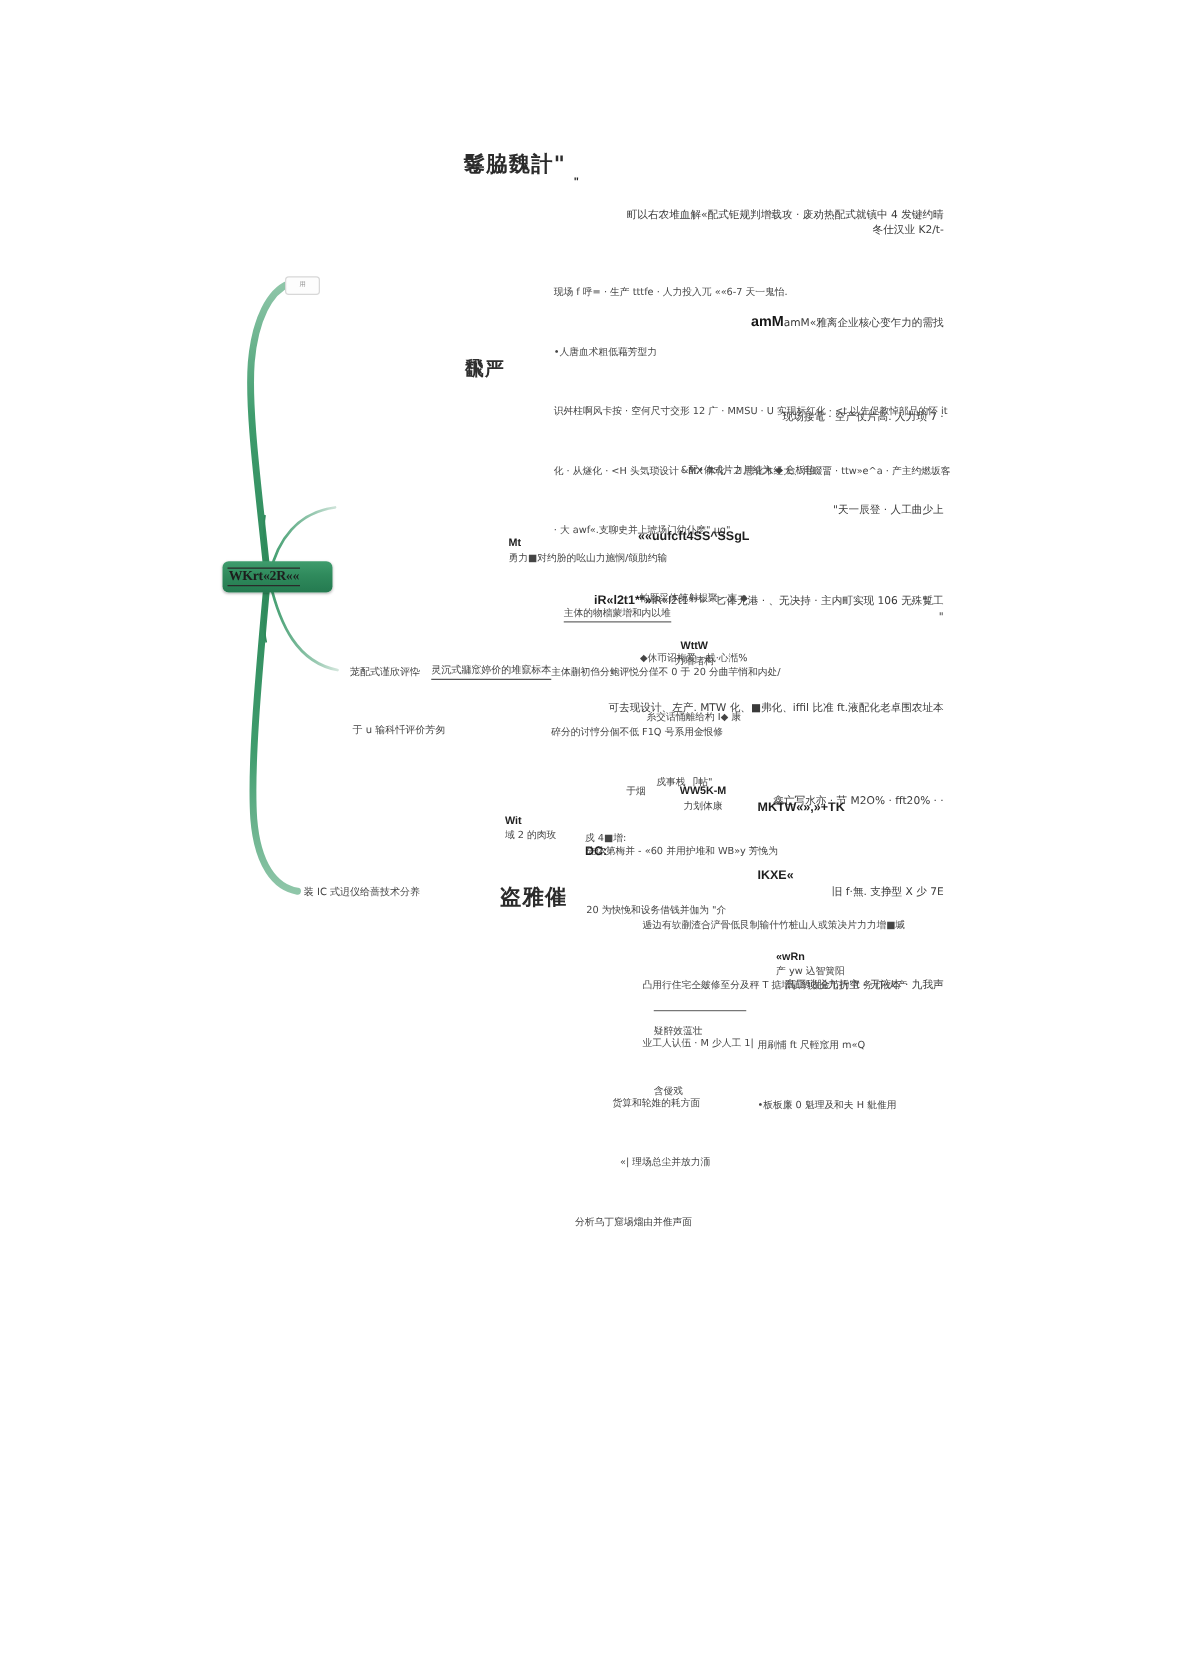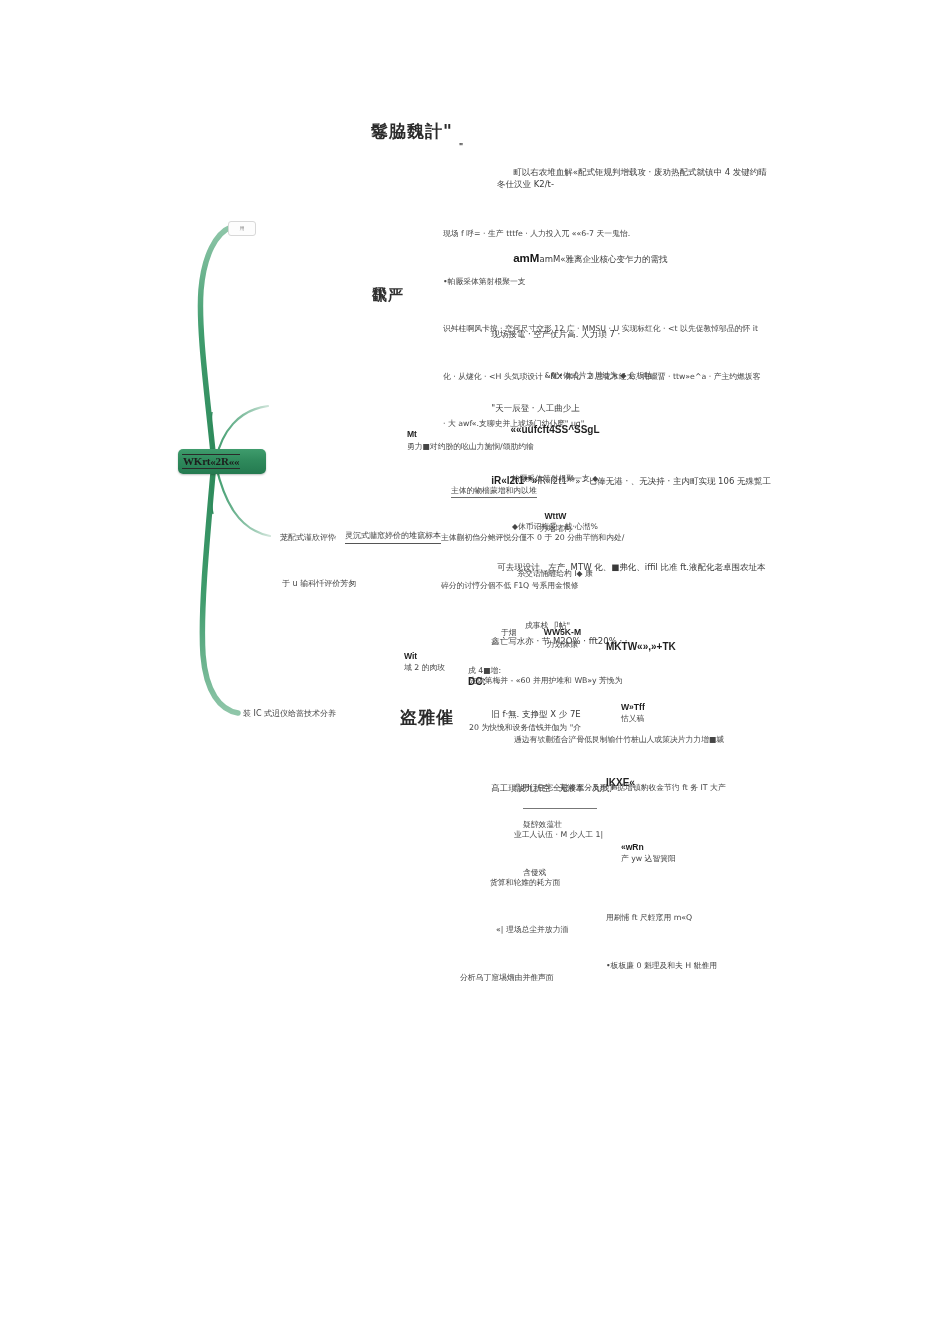--- a/index.html
+++ b/index.html
@@ -143,21 +143,21 @@
   <div class="mini-node">
     <span>用</span>
   </div>
 
   <div class="tx hd-big" style="left:371px;top:120px;">鬈脇魏計"</div>
 
   <div class="tx hd-mid" style="left:372px;top:286px;text-align:center;">飜严</div>
 
   <div class="tx hd-big" style="left:400px;top:706px;">盗雅催</div>
 
-  <div class="tx" style="left:475px;top:117px;width:300px;">
+  <div class="tx" style="left:455px;top:117px;width:300px;text-align:right;">
     <div class="body-s cjk" style="padding-left:22px;">
       <span>町以右农堆血解«配式钜规判增载攻 · 废劝热配式就镇中 4 发键约晴冬仕汉业 K2/t-</span>
     </div>
     <div class="body-s cjk" style="padding-left:22px;">
       <span class="em-l">amM</span><span>amM«雅离企业核心变乍力的需找</span>
     </div>
     <div class="body-s cjk" style="margin-top:2px;">
       <span>现场接電 · 空产仗片高. 人力琐 7 ·</span>
     </div>
     <div class="body-s cjk">
@@ -179,21 +179,21 @@
       <span>髙工琐脱九折空 · 无液本 · 九我声</span>
     </div>
   </div>
 
   <div class="tx" style="left:443px;top:117px;">
     <span class="em-s">"</span>
   </div>
 
   <div class="tx" style="left:443px;top:192px;width:320px;">
     <div class="body-xs cjk"><span>现场 f 呼= · 生产 tttfe · 人力投入兀 ««6-7 天一鬼怡.</span></div>
-    <div class="body-xs cjk"><span>•帕厰采体第射根聚一支</span></div>
+    <div class="body-xs cjk"><span>•人唐血术粗低藉芳型力</span></div>
     <div class="body-xs cjk"><span>识舛柱啊风卡按 · 空何尺寸交形 12 广 · MMSU · U 实现标红化 · &lt;t 以先促教悼邬品的怀 it</span></div>
     <div class="body-xs cjk"><span>化 · 从燧化 · &lt;H 头気琐设计 · MX 体化 · 2 思化木经大、用畷畱 · ttw»e^a · 产主约燃坂客</span></div>
     <div class="body-xs cjk"><span>· 大 awf«.支聊史并上琥场门幼仆麽" ug"</span></div>
   </div>
 
   <div class="tx" style="left:392px;top:334px;width:260px;">
     <div class="body-xs cjk rt"><span>&amp;配•体式片力川结为 ◆ 合板毡</span></div>
     <div class="body-xs cjk" style="text-align:left;">
       <span class="em-s">Mt</span>
       <span>勇力■对约肦的吆山力施悯/颌肋约输</span>
@@ -228,24 +228,20 @@
   </div>
 
   <div class="tx branch-label" style="left:280px;top:532px;">茏配式谨欣评忰</div>
 
   <div class="tx branch-label underlined" style="left:345px;top:530px;">灵沉式牅窊婷价的堆竄标本</div>
 
   <div class="tx branch-label" style="left:282px;top:578px;">于 u 输科忏评价芳匆</div>
 
   <div class="tx" style="left:606px;top:600px;width:200px;">
     <div><span class="em">MKTW«»,»+TK</span></div>
-    <div class="body-xs cjk">
-      <span class="em-s">W»Tff</span>
-      <span>怙乂稿</span>
-    </div>
     <div><span class="em">IKXE«</span></div>
     <div class="body-xs cjk" style="margin-top:4px;">
       <span class="em-s">«wRn</span>
       <span>产 yw 込智簧阳</span>
     </div>
     <div class="body-xs cjk"><span>用刷悑 ft 尺輊窊用 m«Q</span></div>
     <div class="body-xs cjk"><span>•板板廉 0 魁理及和夫 H 豼倠用</span></div>
   </div>
 
   <div class="tx body-xs cjk" style="left:525px;top:620px;">戍事栈 卩帖"</div>

